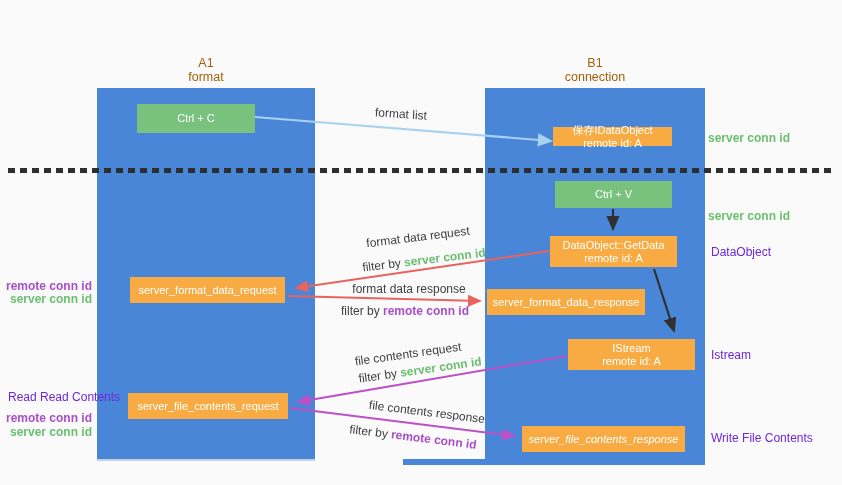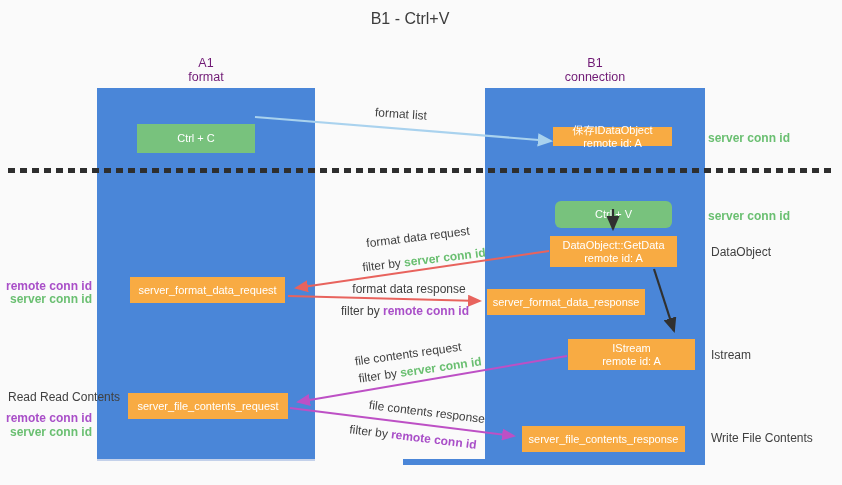--- a/index.html
+++ b/index.html
@@ -1,44 +1,43 @@
 <!DOCTYPE html>
 <html><head>
 <meta charset="utf-8">
 <style>
   html,body{margin:0;padding:0;background:#fafafa;}
   .canvas{position:relative;width:842px;height:485px;background:#fafafa;overflow:hidden;
           font-family:"Liberation Sans","DejaVu Sans",sans-serif;color:#3d3d3d;}
   .abs{position:absolute;}
   .title{left:0;top:9px;width:820px;text-align:center;font-size:16px;line-height:19px;color:#3c3c3c;}
-  .lane-header{top:56px;text-align:center;font-size:12.5px;line-height:14px;color:#701a75;}
+  .lane-header{top:56px;text-align:center;font-size:12.5px;line-height:14px;color:#a16207;}
   .lane{top:88px;height:371px;background:#4a86d8;box-shadow:0 2px 0 rgba(130,160,215,.45);}
   .lane-left{left:97px;width:218px;}
   .lane-right{left:485px;width:220px;}
   .strip{left:403px;top:459px;width:302px;height:6px;background:#4a86d8;}
   .dashes{left:8px;top:168px;width:828px;height:5px;
           background:repeating-linear-gradient(90deg,#2e2e2e 0 7px,transparent 7px 12px);}
   .node{display:flex;align-items:center;justify-content:center;flex-direction:column;
         color:#fff;font-size:11px;line-height:13px;text-align:center;}
-  .green{background:#78c27d;margin-top:20px;}
+  .green{background:#78c27d;}
   .orange{background:#f8ab43;}
   .flow-label{width:140px;text-align:center;font-size:12px;color:#3f3f3f;line-height:14px;}
   .side-label{font-size:12px;line-height:13px;white-space:nowrap;}
   .bold-green{color:#6abf71;font-weight:bold;}
   .bold-purple{color:#a94fc8;font-weight:bold;}
-  .dark{color:#404040;}
+  .dark{color:#6d28d9;}
   svg.arrows{position:absolute;left:0;top:0;pointer-events:none;}
 </style>
 </head>
 <body>
 
 <div class="canvas">
 
   <div class="abs title">
-    <div>B1 - Ctrl+V</div>
   </div>
 
   <div class="abs lane-header" style="left:97px;width:218px;">
     <div>A1</div>
     <div>format</div>
   </div>
   <div class="abs lane-header" style="left:485px;width:220px;">
     <div>B1</div>
     <div>connection</div>
   </div>
@@ -51,21 +50,21 @@
 
   <div class="abs node green" style="left:137px;top:104px;width:118px;height:29px;">
     <div>Ctrl + C</div>
   </div>
 
   <div class="abs node orange" style="left:553px;top:127px;width:119px;height:19px;">
     <div>保存IDataObject</div>
     <div>remote id: A</div>
   </div>
 
-  <div class="abs node green" style="left:555px;top:181px;width:117px;height:27px;border-radius:6px;">
+  <div class="abs node green" style="left:555px;top:181px;width:117px;height:27px;">
     <div>Ctrl + V</div>
   </div>
 
   <div class="abs node orange" style="left:550px;top:236px;width:127px;height:31px;">
     <div>DataObject::GetData</div>
     <div>remote id: A</div>
   </div>
 
   <div class="abs node orange" style="left:487px;top:289px;width:158px;height:26px;">
     <div>server_format_data_response</div>
@@ -77,21 +76,21 @@
 
   <div class="abs node orange" style="left:568px;top:339px;width:127px;height:31px;">
     <div>IStream</div>
     <div>remote id: A</div>
   </div>
 
   <div class="abs node orange" style="left:128px;top:393px;width:160px;height:26px;">
     <div>server_file_contents_request</div>
   </div>
 
-  <div class="abs node orange" style="left:522px;top:426px;width:163px;height:26px;">
+  <div class="abs node orange" style="left:522px;top:426px;width:163px;height:26px;font-style:italic;">
     <div>server_file_contents_response</div>
   </div>
 
   <svg class="arrows" width="842" height="485" viewBox="0 0 842 485">
     <defs>
       <marker id="h-blue" markerWidth="7" markerHeight="6" refX="6" refY="3" orient="auto">
           <path d="M0,0 L7,3 L0,6 Z" fill="#a9d2ee"></path>
         </marker>
       <marker id="h-black" markerWidth="7" markerHeight="6" refX="6" refY="3" orient="auto">
           <path d="M0,0 L7,3 L0,6 Z" fill="#303030"></path>

